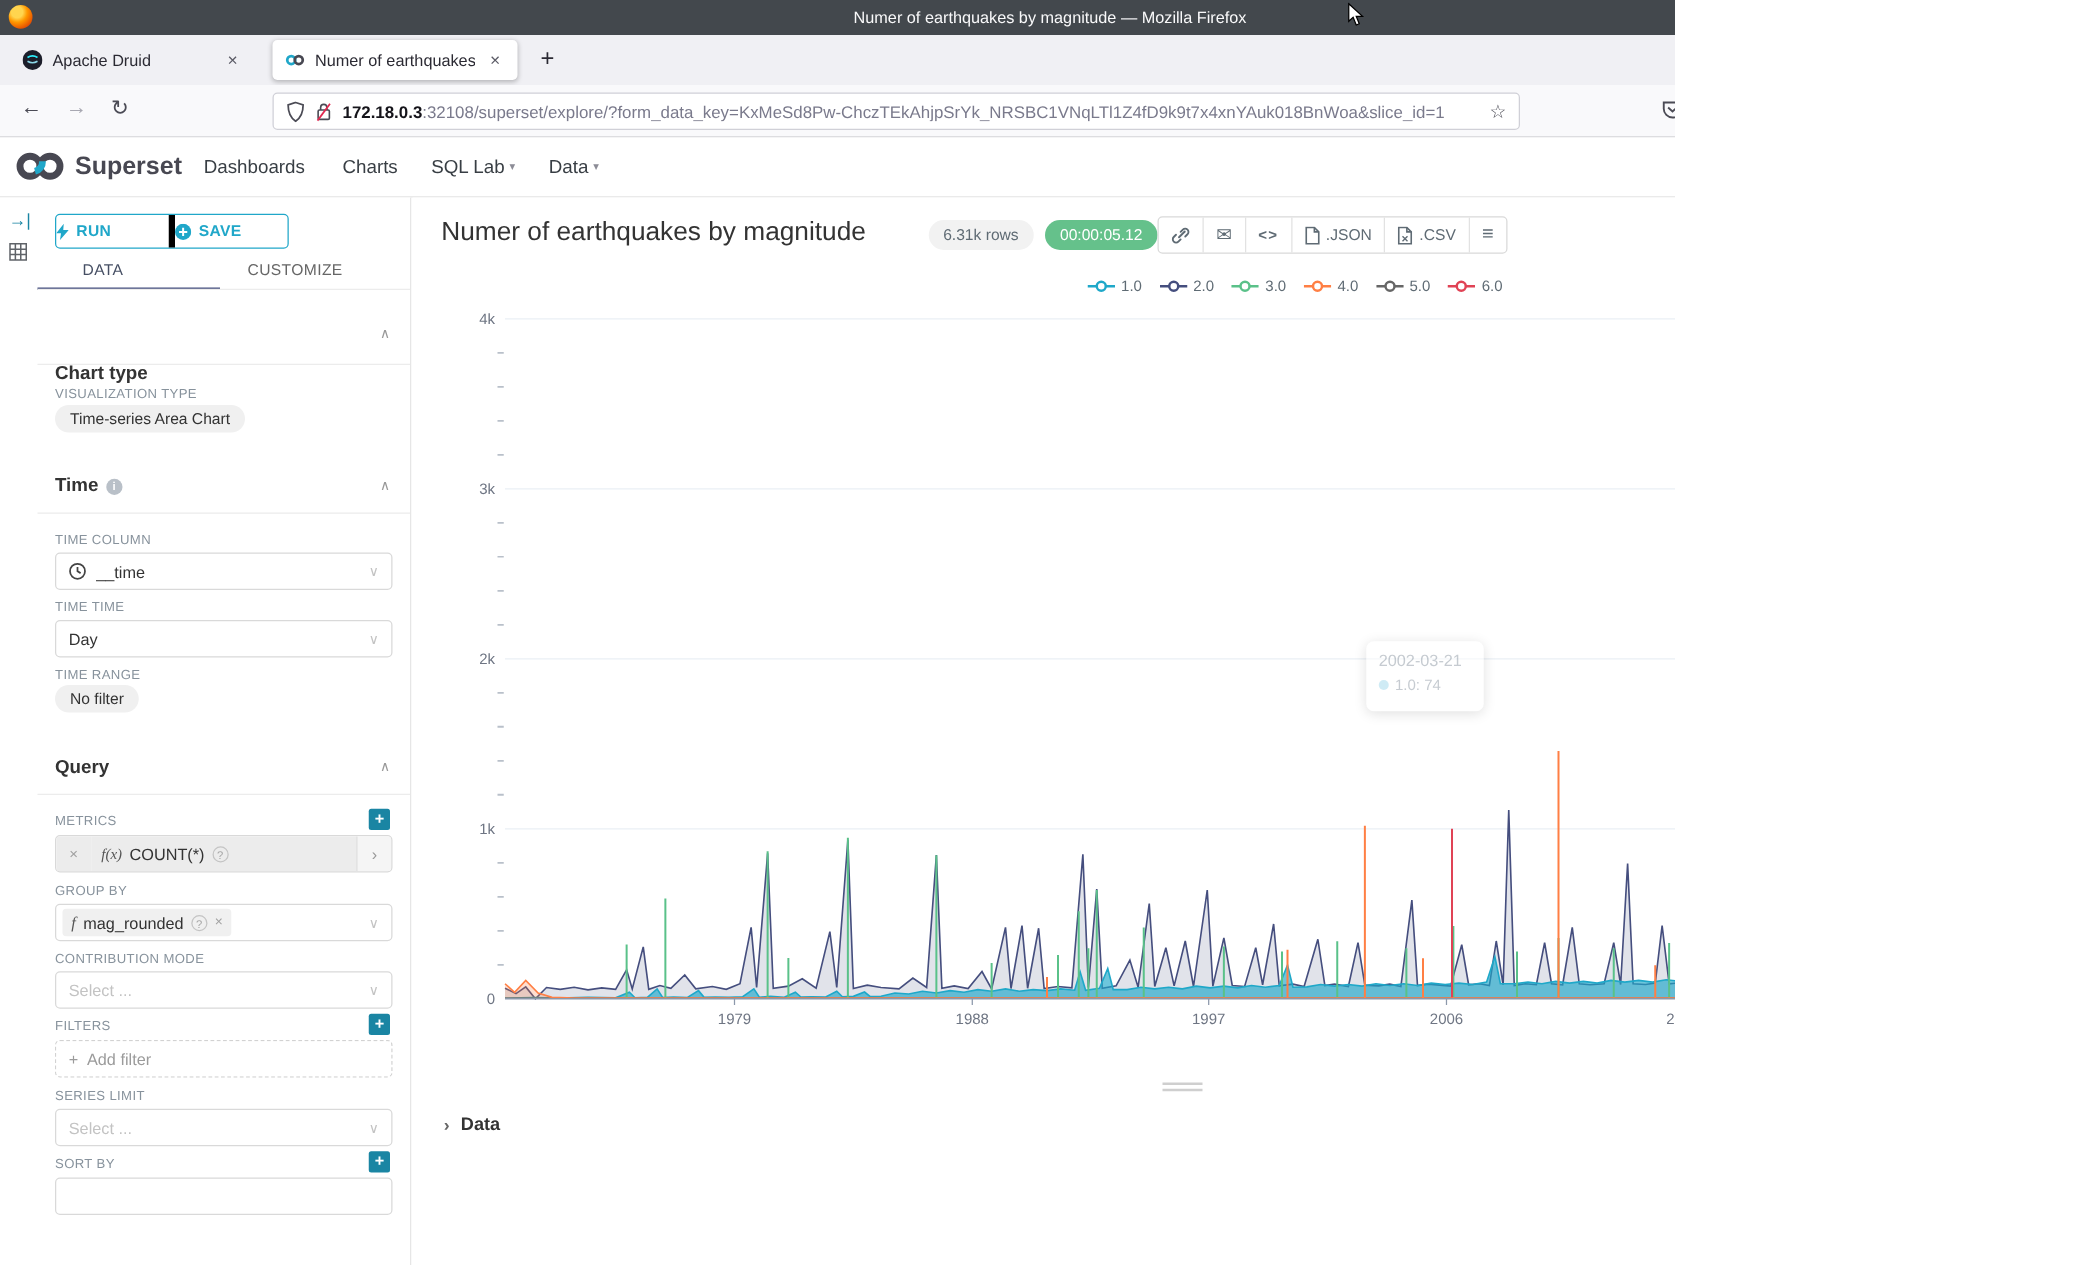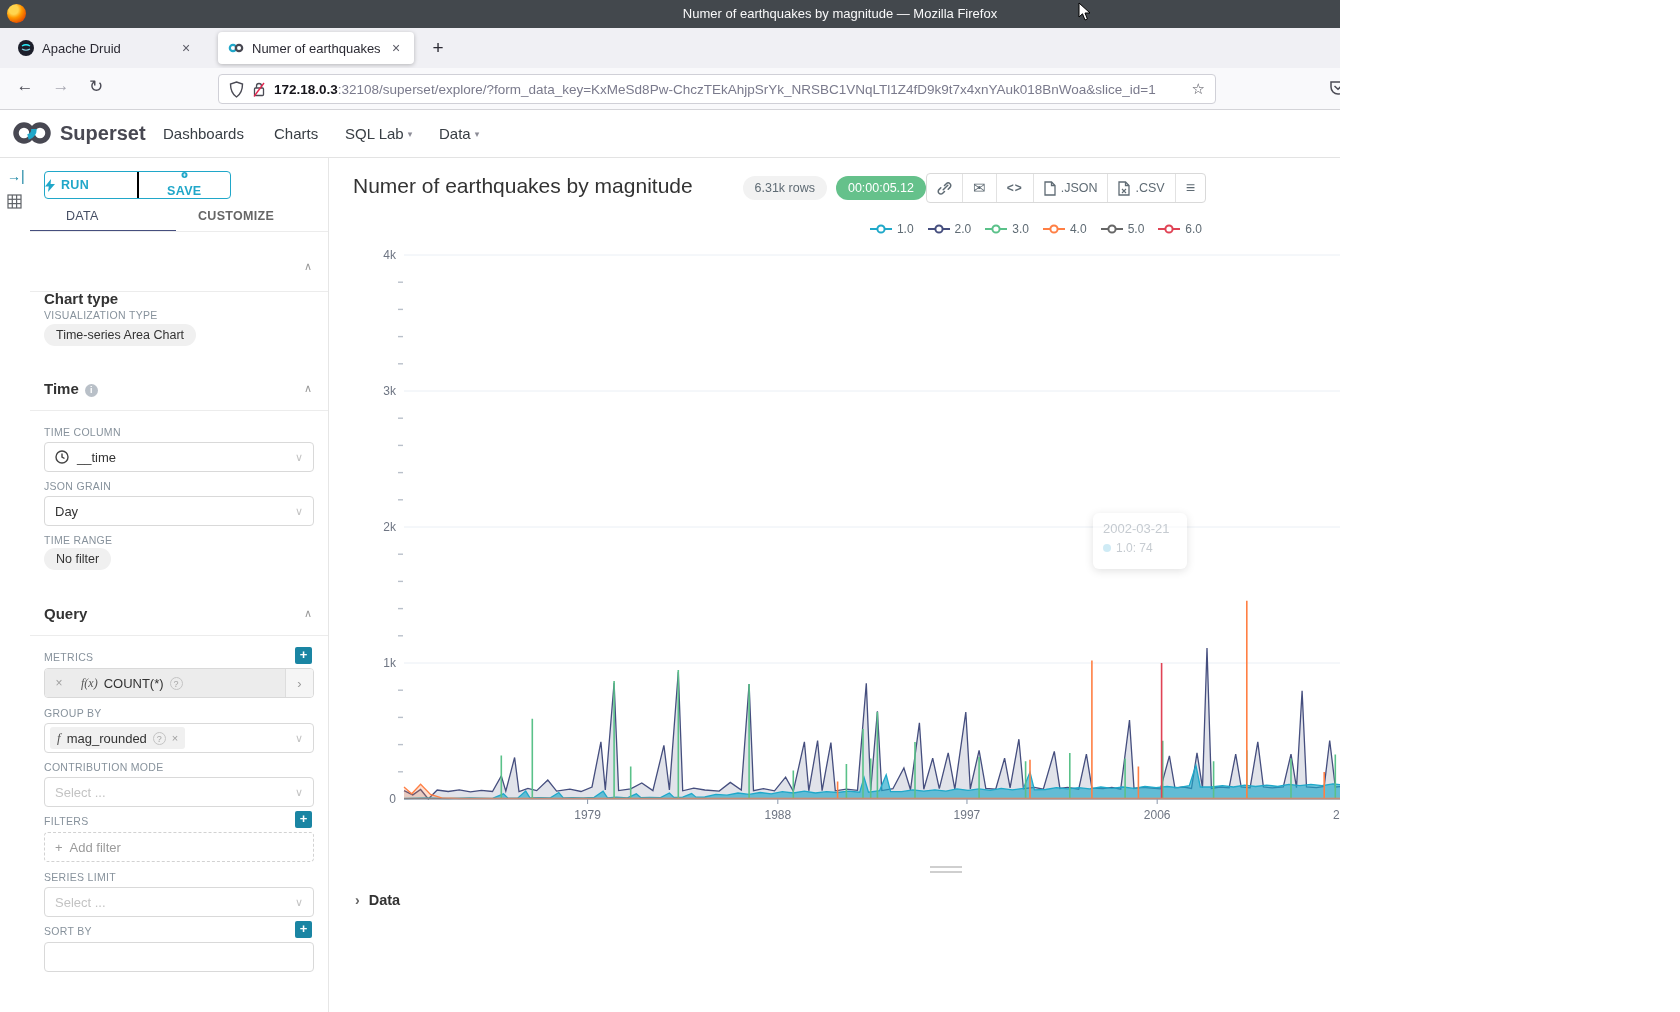--- a/index.html
+++ b/index.html
@@ -43,21 +43,21 @@
   .snav-right { position:absolute; right:24px; top:15px; display:flex; gap:34px; align-items:center; font-size:15px; color:#383e44; }
   .plus-teal { color:#20A7C9; font-weight:bold; font-size:17px; }
   
   .rail { position:absolute; left:0; top:158px; width:30px; bottom:0; background:#fff; }
   .rail-ic { position:absolute; left:7px; font-size:14px; }
   .panel { position:absolute; left:30px; top:158px; width:299px; bottom:0; background:#fff; border-right:1px solid #e6e6e6; }
   .main { position:absolute; left:330px; top:158px; right:0; bottom:0; background:#fff; }
   
   .runsave { position:absolute; left:14px; top:13px; width:187px; height:28px; border:1px solid #20A7C9; border-radius:4px; display:flex; }
   .runsave .btn { flex:1; display:flex; align-items:center; gap:6px; color:#20A7C9; font-size:12.5px; font-weight:bold; letter-spacing:.3px; }
-  .runsave .btn + .btn { border-left:2px solid #000000;flex-direction:column; }
+  .runsave .btn + .btn { border-left:5px solid #000000; }
   .ptabs { position:absolute; left:0; top:46px; width:100%; height:28px; font-size:12.5px; letter-spacing:.3px; }
   .ptab { position:absolute; top:5px; color:#454e63; }
   .ptab.inactive { color:#666; }
   .ptab-underline { position:absolute; left:0; top:26px; width:146px; height:2px; background:#454e7e; }
   .sect-title { position:absolute; left:14px; font-size:15px; color:#333; font-weight:bold; }
   .sect-chev { position:absolute; right:16px; font-size:11px; color:#999; }
   .sect-div { position:absolute; left:0; width:100%; height:1px; background:#ececec; }
   .flabel { position:absolute; left:14px; font-size:10.5px; color:#87929c; letter-spacing:.3px; }
   .chip { position:absolute; left:14px; background:#f0f0f0; border-radius:12px; padding:4px 12px; font-size:12.5px; color:#333; }
   .select { position:absolute; left:14px; width:270px; height:30px; border:1px solid #d9d9d9; border-radius:4px; background:#fff;
@@ -249,21 +249,21 @@
       <div class="btn">
         <svg width="13" height="13" viewBox="0 0 13 13">
             <circle cx="6.5" cy="6.5" r="6.5" fill="#20A7C9"></circle>
             <path d="M6.5 3.2 v6.6 M3.2 6.5 h6.6" stroke="#fff" stroke-width="1.6"></path>
           </svg>
         <span>SAVE</span>
       </div>
     </div>
     <div class="ptabs">
       <span class="ptab" style="left:36px;">DATA</span>
-      <span class="ptab inactive" style="left:168px;font-weight:bold;">CUSTOMIZE</span>
+      <span class="ptab inactive" style="left:168px;">CUSTOMIZE</span>
       <span class="ptab-underline"></span>
     </div>
     <div class="sect-div" style="top:73px;"></div>
 
     <div class="sect-title" style="top:100px;margin-top:32px;">Chart type</div>
     <div class="sect-chev" style="top:102px;">∧</div>
     <div class="sect-div" style="top:133px;"></div>
     <div class="flabel" style="top:151px;">VISUALIZATION TYPE</div>
     <div class="chip" style="top:166px;">Time-series Area Chart</div>
 
@@ -272,21 +272,21 @@
     <div class="sect-div" style="top:252px;"></div>
     <div class="flabel" style="top:268px;">TIME COLUMN</div>
     <div class="select" style="top:284px;">
       <svg width="14" height="14" viewBox="0 0 14 14">
           <circle cx="7" cy="7" r="6" fill="none" stroke="#444" stroke-width="1.4"></circle>
           <path d="M7 3.5 V7 L9.5 8.5" fill="none" stroke="#444" stroke-width="1.4"></path>
         </svg>
       <span>__time</span>
       <span class="sel-caret">∨</span>
     </div>
-    <div class="flabel" style="top:322px;">JSON GRAIN</div>
+    <div class="flabel" style="top:322px;">TIME TIME</div>
     <div class="select" style="top:338px;">
       <span>Day</span>
       <span class="sel-caret">∨</span>
     </div>
     <div class="flabel" style="top:376px;">TIME RANGE</div>
     <div class="chip" style="top:390px;">No filter</div>
 
     <div class="sect-title" style="top:447px;">Query</div>
     <div class="sect-chev" style="top:449px;">∧</div>
     <div class="sect-div" style="top:477px;"></div>

